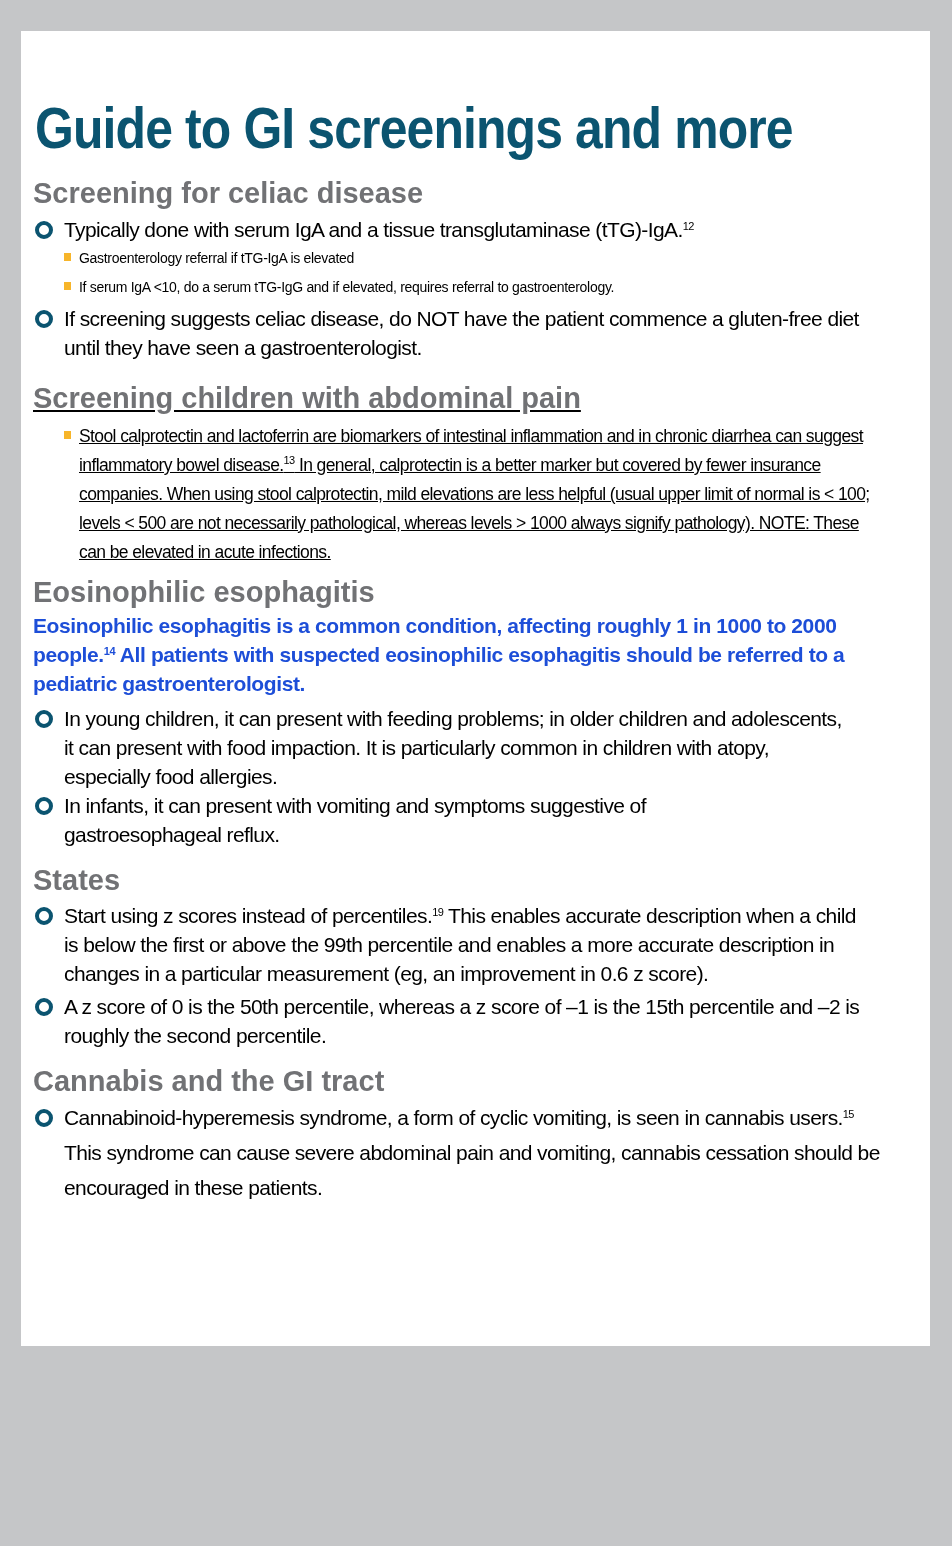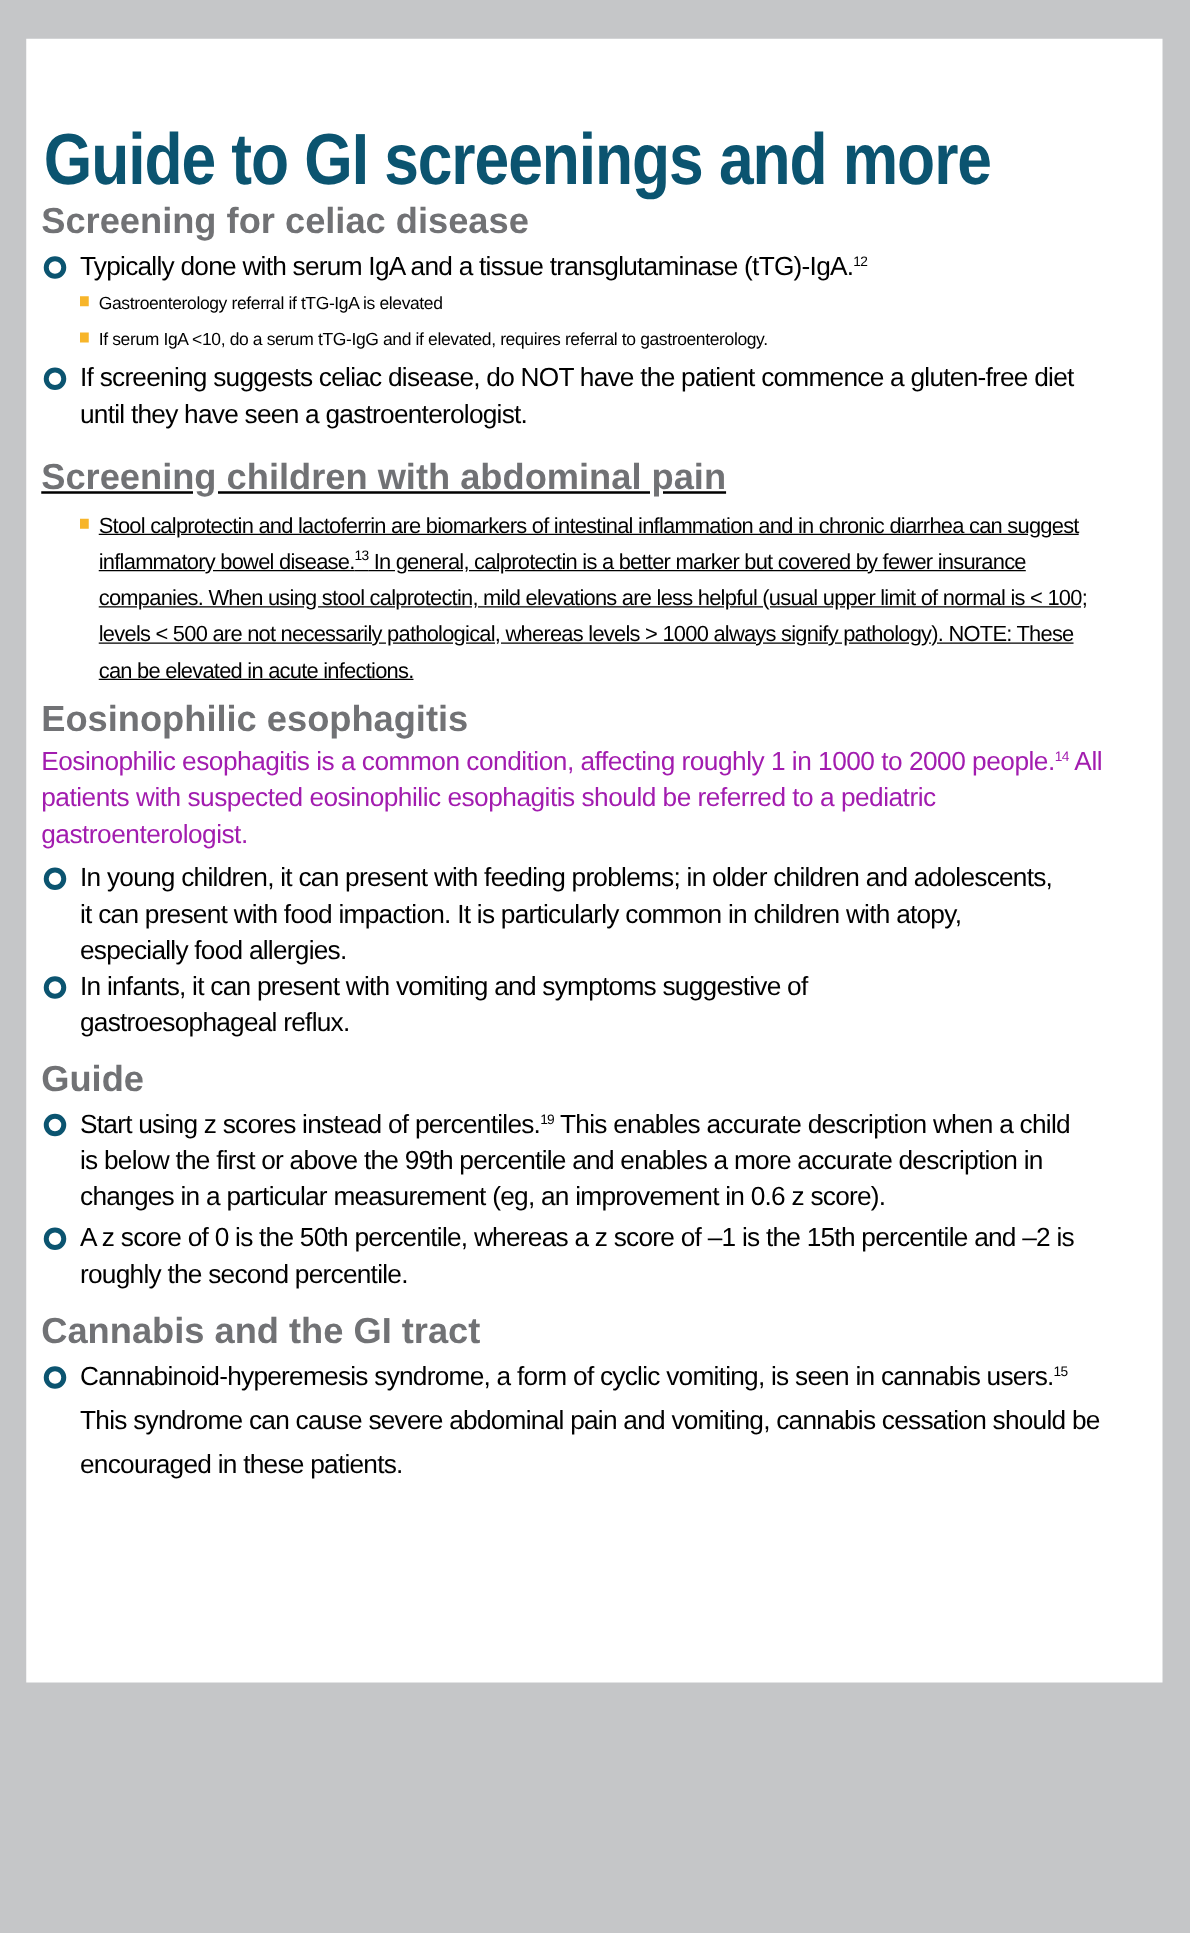--- a/index.html
+++ b/index.html
@@ -26,36 +26,37 @@
     font-size: 58px;
     line-height: 70px;
     color: #0b5470;
     letter-spacing: -1px;
     transform: scaleX(0.86);
     transform-origin: left top;
     white-space: nowrap;
   }
   .content {
     position: absolute;
-    left: 33px; top: 155px;
+    left: 33px; top: 171px;
     width: 850px;
   }
   h2 {
     margin: 0;
     font-family: "Liberation Sans", sans-serif;
     font-weight: bold;
     color: #717275;
     font-size: 29px;
     line-height: 38px;
     white-space: nowrap;
   }
   p.body, .li-text, .sub-text {
     font-family: "Liberation Sans", sans-serif;
-    color: #a21caf;
+    color: #1d4ed8;
     margin: 0;
+    font-weight: bold;
   }
   p.body { font-size: 21px; line-height: 29px; letter-spacing: -0.4px; }
   ul { list-style: none; margin: 0; padding: 0; }
   li.main {
     position: relative;
     padding-left: 31px;
     font-size: 21px; line-height: 29px;
     letter-spacing: -0.6px;
   }
   li.main .bullet {
@@ -130,21 +131,21 @@
         <span>In young children, it can present with feeding problems; in older children and adolescents, it can present with food impaction. It is particularly common in children with atopy, especially food allergies.</span>
       </li>
       <li class="main" style="padding-right:120px;">
         <span class="bullet"></span>
         <span>In infants, it can present with vomiting and symptoms suggestive of gastroesophageal reflux.</span>
       </li>
     </ul>
   </section>
 
   <section style="margin-top:10px;">
-    <h2 style="line-height:42px;">Guide</h2>
+    <h2 style="line-height:42px;">States</h2>
     <ul>
       <li class="main" style="padding-right:10px;">
         <span class="bullet"></span>
         <span>Start using z scores instead of percentiles.</span><sup>19</sup><span> This enables accurate description when a child is below the first or above the 99th percentile and enables a more accurate description in changes in a particular measurement (eg, an improvement in 0.6 z score).</span>
       </li>
       <li class="main" style="margin-top:4px;">
         <span class="bullet"></span>
         <span>A z score of 0 is the 50th percentile, whereas a z score of –1 is the 15th percentile and –2 is roughly the second percentile.</span>
       </li>
     </ul>

